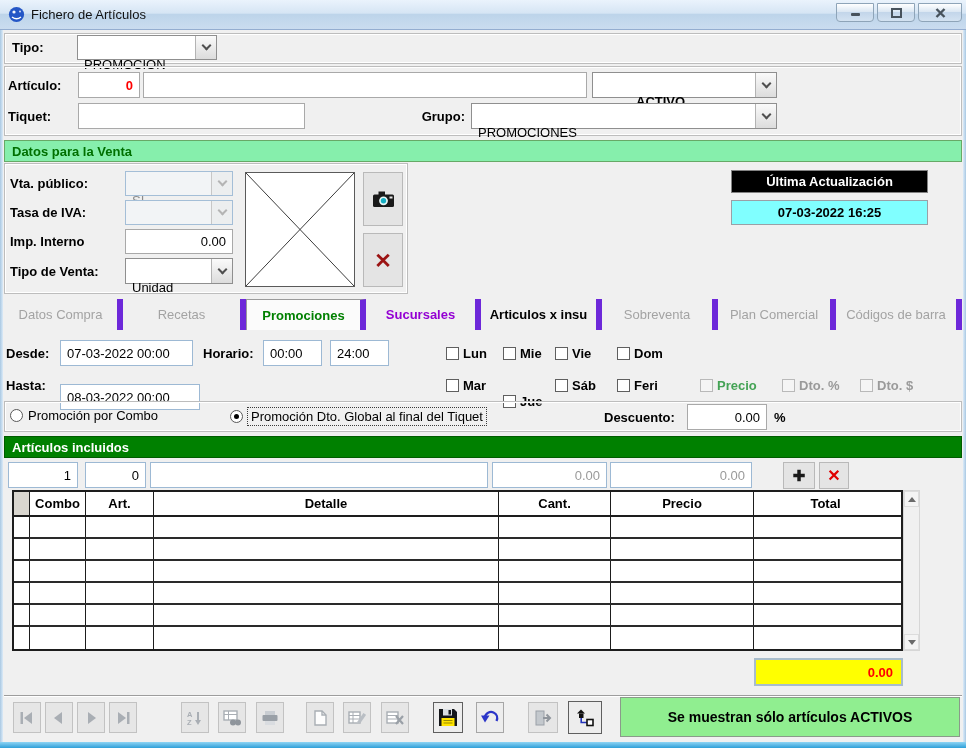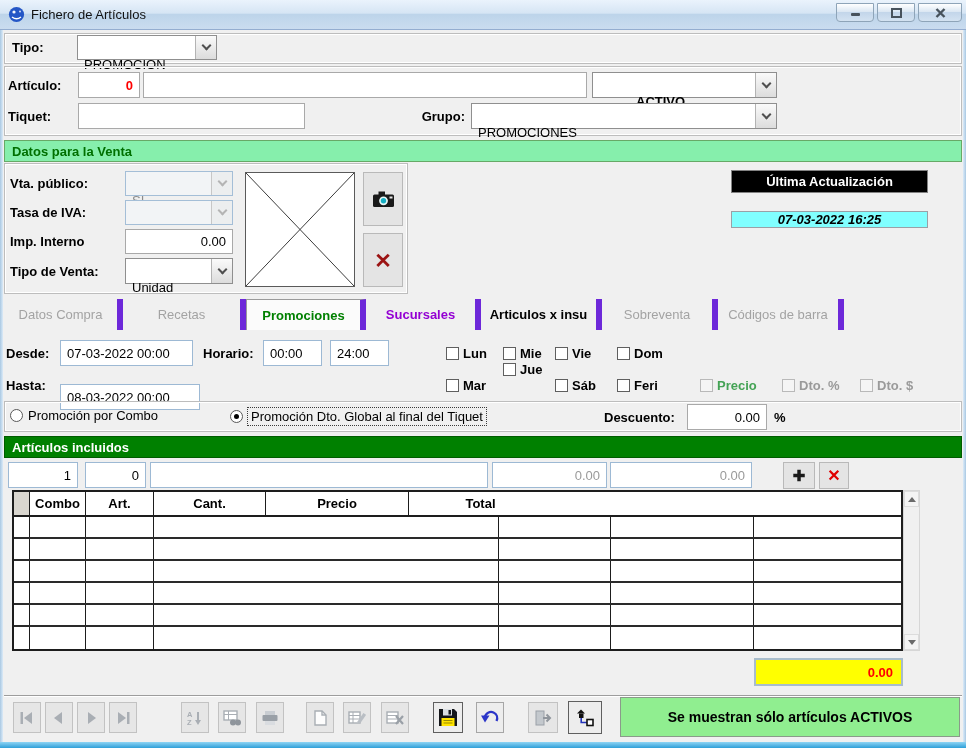--- a/index.html
+++ b/index.html
@@ -219,29 +219,30 @@
       <circle cx="11.5" cy="10.8" r="4.4" fill="#e9f7f7"></circle>
       <circle cx="11.5" cy="10.8" r="2.7" fill="#17b0c4"></circle>
       <rect x="17.5" y="6.5" width="3" height="2" fill="#e6e6e6"></rect>
     </svg>
   </div>
   <div class="tool-sq" style="left:363px; top:233px; width:40px; height:54px;">
     <span class="xglyph-dark">✕</span>
   </div>
 
   <div class="blackbox" style="left:731px; top:170px; width:197px; height:23px;">Última Actualización</div>
-  <div class="cyanbox" style="left:731px; top:211px; width:197px; height:17px;font-style:italic;">07-03-2022 16:25</div>
+  <div class="cyanbox" style="left:731px; top:200px; width:197px; height:25px;">07-03-2022 16:25</div>
 
   <div class="tabs">
     <div class="tab" style="width:119px;">Datos Compra</div>
     <div class="tab" style="width:123px;">Recetas</div>
     <div class="tab bold green active" style="width:120px;">Promociones</div>
     <div class="tab bold purple" style="width:115px;">Sucursales</div>
     <div class="tab bold black" style="width:121px;">Articulos x insu</div>
     <div class="tab" style="width:116px;">Sobreventa</div>
+    <div class="tab" style="width:118px;">Plan Comercial</div>
     <div class="tab" style="width:126px;">Códigos de barra</div>
   </div>
 
   <div class="lbl" style="left:6px; top:340px; height:26px;">Desde:</div>
   <div class="field blue" style="left:60px; top:340px; width:133px; height:26px;">07-03-2022 00:00</div>
   <div class="lbl" style="left:203px; top:340px; height:26px;">Horario:</div>
   <div class="field blue" style="left:263px; top:340px; width:59px; height:26px;">00:00</div>
   <div class="field blue" style="left:330px; top:340px; width:59px; height:26px;">24:00</div>
   <div class="lbl" style="left:6px; top:372px; height:26px;">Hasta:</div>
   <div class="field blue" style="left:60px; top:384px; width:140px; height:26px;">08-03-2022 00:00</div>
@@ -260,21 +261,21 @@
     </label>
   <label class="check" style="left:617px; top:346px;">
       <span class="ckbox"></span>
       <span class="cklab">Dom</span>
     </label>
 
   <label class="check" style="left:446px; top:378px;">
       <span class="ckbox"></span>
       <span class="cklab">Mar</span>
     </label>
-  <label class="check" style="left:503px; top:362px;align-items:center;">
+  <label class="check" style="left:503px; top:394px;align-items:center;">
       <span class="ckbox"></span>
       <span class="cklab">Jue</span>
     </label>
   <label class="check" style="left:555px; top:378px;">
       <span class="ckbox"></span>
       <span class="cklab">Sáb</span>
     </label>
   <label class="check" style="left:617px; top:378px;">
       <span class="ckbox"></span>
       <span class="cklab">Feri</span>
@@ -318,20 +319,21 @@
   </div>
   <div class="tool-sq" style="left:819px; top:462px; width:30px; height:27px;">
     <span class="xglyph-red">✕</span>
   </div>
 
   <div class="table">
     <div class="thead">
       <div class="thcell c0"></div>
       <div class="thcell c1">Combo</div>
       <div class="thcell c2">Art.</div>
+      <div class="thcell c3">Detalle</div>
       <div class="thcell c4">Cant.</div>
       <div class="thcell c5">Precio</div>
       <div class="thcell c6">Total</div>
     </div>
     <div>
         <div class="trow">
           <div class="tcell c0"></div>
           <div class="tcell c1"></div>
           <div class="tcell c2"></div>
           <div class="tcell c3"></div>

